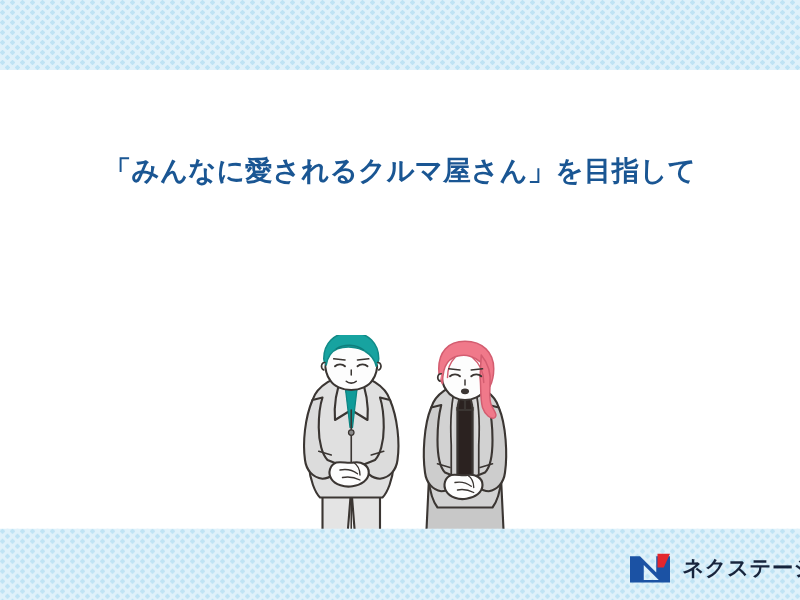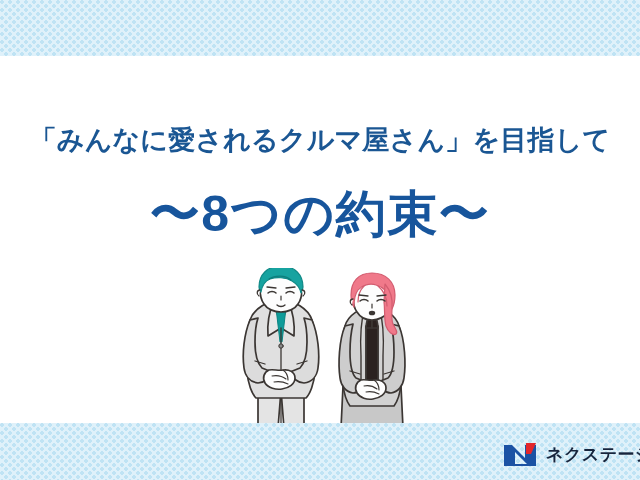--- a/index.html
+++ b/index.html
@@ -35,21 +35,21 @@
   
   .headline-wrap {
     position: absolute;
     left: 0;
     width: 640px;
     text-align: center;
     color: #1a5693;
   }
   #tagline {
     top: 124px;
-    font-size: 27px;
+    font-size: 22px;
     font-weight: 700;
     letter-spacing: 0.2px;
     line-height: 1.2;
     white-space: nowrap;
   }
   #promise-title {
     top: 183px;
     font-size: 50px;
     font-weight: 700;
     letter-spacing: 1.5px;
@@ -89,21 +89,20 @@
 </style>
 </head>
 <body>
 
 <div id="stage">
 
   <div class="dot-band" id="band-top"></div>
 
   <div class="headline-wrap" id="tagline">「みんなに愛されるクルマ屋さん」を目指して</div>
 
-  <div class="headline-wrap" id="promise-title">〜8つの約束〜</div>
 
   <div id="illustration">
     <svg width="185" height="165" viewBox="0 0 185 165" xmlns="http://www.w3.org/2000/svg">
       <g stroke="#3b3633" stroke-width="1.7" stroke-linejoin="round" stroke-linecap="round" fill="none">
 
         <g>
 
           <path d="M20 118 L20 160 L40 160 L43 122 Z" fill="#e4e4e4"></path>
           <path d="M43 122 L46 160 L66 160 L66 118 Z" fill="#e4e4e4"></path>
           <path d="M43 120 L43 160" stroke="#3b3633" stroke-width="1.3" fill="none"></path>

